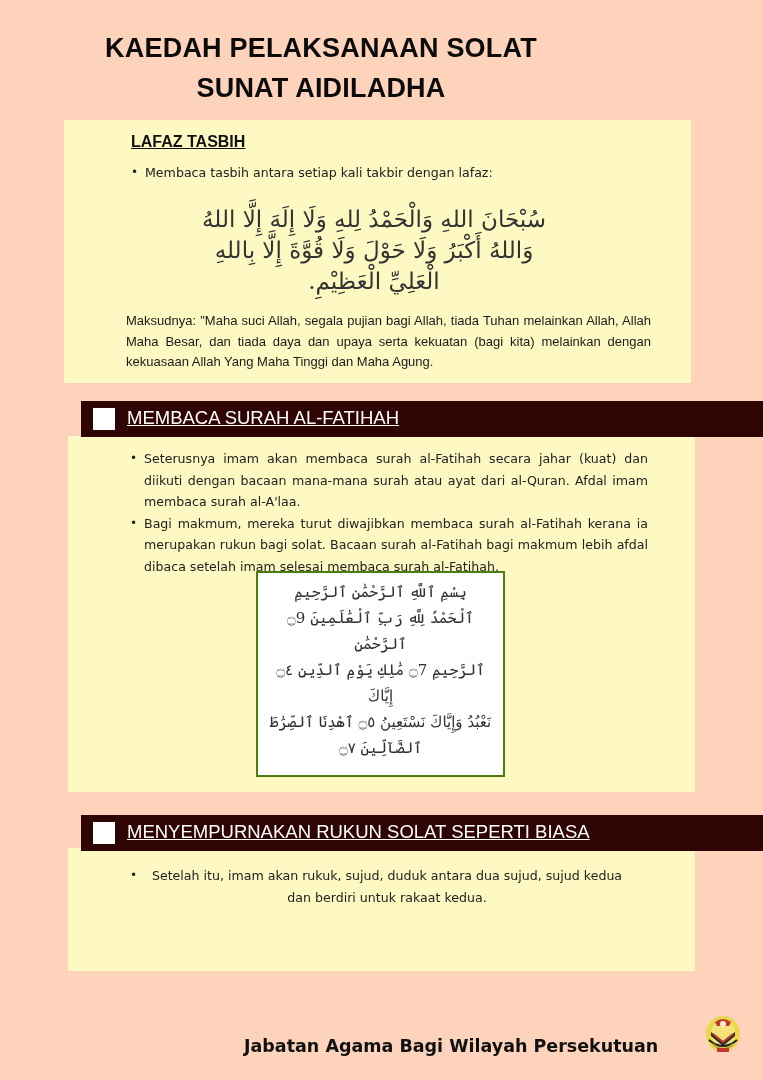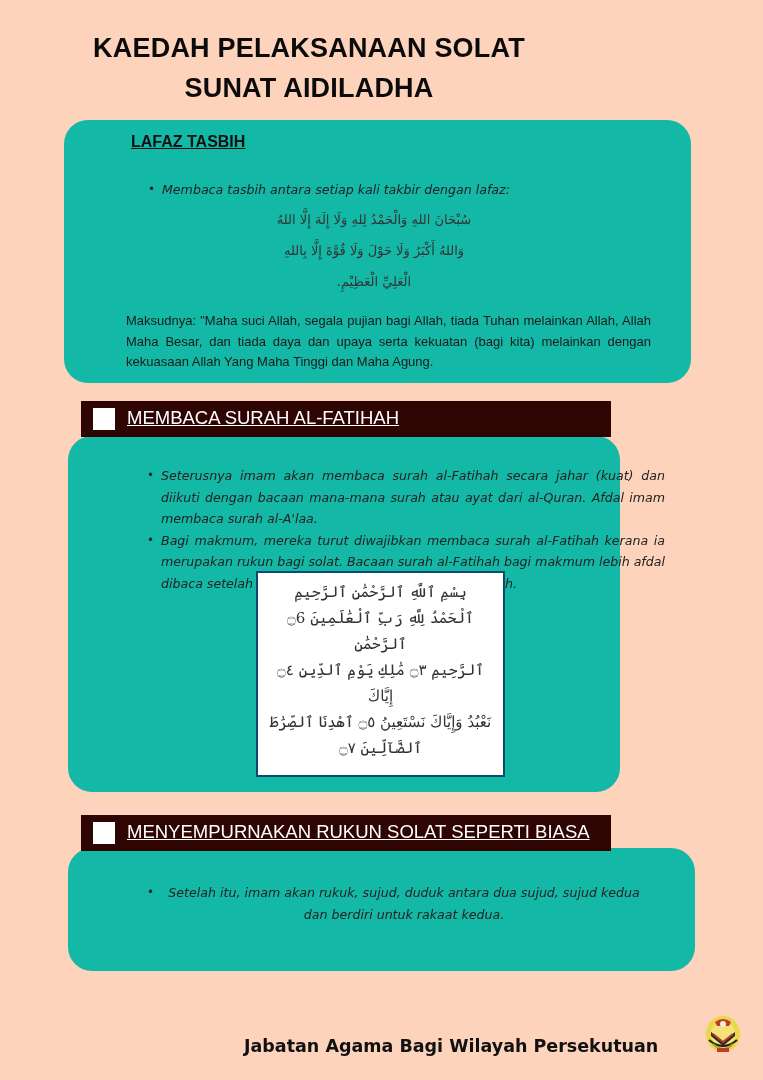--- a/index.html
+++ b/index.html
@@ -5,82 +5,82 @@
   html, body { margin: 0; padding: 0; }
   body {
     width: 763px; height: 1080px;
     background: #fdd3bb;
     position: relative;
     overflow: hidden;
     font-family: "DejaVu Sans", sans-serif;
     color: #1a1a1a;
   }
   .title {
-    position: absolute; left: 0; top: 28px; width: 618px;
+    position: absolute; left: 12px; top: 28px; width: 618px;
     text-align: center;
     font-family: "Liberation Sans", sans-serif;
     font-weight: bold; font-size: 27px; line-height: 40px;
     color: #0b0b0b; letter-spacing: 0.2px;
   }
   .box {
-    position: absolute; background: #14b8a6; border-radius: 24px;
+    position: absolute; background: #fef9c3;
   }
   #box1 { left: 64px; top: 120px; width: 627px; height: 263px; }
-  #box2 { left: 68px; top: 436px; width: 552px; height: 356px; }
+  #box2 { left: 68px; top: 436px; width: 627px; height: 356px; }
   #box3 { left: 68px; top: 848px; width: 627px; height: 123px; }
 
   .heading-plain {
     position: absolute; left: 67px; top: 13px;
     font-family: "Liberation Sans", sans-serif;
     font-weight: bold; font-size: 16px; text-decoration: underline;
     color: #111;
   }
-  .bullet-list { position: absolute; margin: 17px; padding: 0; list-style: none; font-style: italic; }
+  .bullet-list { position: absolute; margin: 0; padding: 0; list-style: none; }
   .bullet-list li {
     position: relative; padding-left: 14px;
     font-size: 12.6px; line-height: 21.5px; color: #222;
     text-align: justify;
   }
   .bullet-list li::before {
     content: "•"; position: absolute; left: 0; top: 0; font-size: 12px;
   }
   #b1-list { left: 67px; top: 42px; width: 480px; }
   .arabic {
     position: absolute; left: 120px; top: 84px; width: 380px;
     direction: rtl; text-align: center;
     font-family: "DejaVu Serif", serif;
-    font-size: 13px; line-height: 31px; color: #333;
+    font-size: 23px; line-height: 31px; color: #333;
   }
   .meaning {
     position: absolute; left: 62px; top: 191px; width: 525px;
     font-family: "Liberation Sans", sans-serif;
     font-size: 13px; line-height: 20.5px; color: #1a1a1a; text-align: justify;
   }
 
   .banner {
-    position: absolute; left: 81px; width: 530px; height: 36px;
+    position: absolute; left: 81px; width: 683px; height: 36px;
     background: #2e0503;
   }
   #banner2 { top: 401px; }
   #banner3 { top: 815px; }
   .banner .sq {
     position: absolute; left: 12px; top: 7px; width: 22px; height: 22px;
     background: #ffffff;
   }
   .banner .label {
     position: absolute; left: 46px; top: 6px;
     font-family: "Liberation Sans", sans-serif;
     font-size: 18.5px; color: #ffffff; text-decoration: underline;
     white-space: nowrap;
   }
 
   #b2-list { left: 62px; top: 12px; width: 518px; }
   .quran-frame {
     position: absolute; left: 188px; top: 135px; width: 245px; height: 202px;
-    border: 2px solid #0c4a6e; background: #fff;
+    border: 2px solid #4d7c0f; background: #fff;
   }
   .quran-text {
     position: absolute; left: 6px; top: 6px; right: 6px;
     direction: rtl; text-align: center;
     font-family: "DejaVu Serif", serif;
     font-size: 15px; line-height: 26px; color: #333;
   }
   #b3-list { left: 62px; top: 17px; width: 500px; }
   #b3-list li { text-align: center; }
 
@@ -115,22 +115,22 @@
 </div>
 
 <div class="box" id="box2">
   <ul class="bullet-list" id="b2-list">
     <li>Seterusnya imam akan membaca surah al-Fatihah secara jahar (kuat) dan diikuti dengan bacaan mana-mana surah atau ayat dari al-Quran. Afdal imam membaca surah al-A'laa.</li>
     <li>Bagi makmum, mereka turut diwajibkan membaca surah al-Fatihah kerana ia merupakan rukun bagi solat. Bacaan surah al-Fatihah bagi makmum lebih afdal dibaca setelah imam selesai membaca surah al-Fatihah.</li>
   </ul>
   <div class="quran-frame">
     <div class="quran-text">
       <div>بِسْمِ ٱللَّهِ ٱلرَّحْمَٰنِ ٱلرَّحِيمِ</div>
-      <div>ٱلْحَمْدُ لِلَّهِ رَبِّ ٱلْعَٰلَمِينَ ۝6 ٱلرَّحْمَٰنِ</div>
-      <div>ٱلرَّحِيمِ ۝٣ مَٰلِكِ يَوْمِ ٱلدِّينِ ۝٤ إِيَّاكَ</div>
+      <div>ٱلْحَمْدُ لِلَّهِ رَبِّ ٱلْعَٰلَمِينَ ۝9 ٱلرَّحْمَٰنِ</div>
+      <div>ٱلرَّحِيمِ ۝7 مَٰلِكِ يَوْمِ ٱلدِّينِ ۝٤ إِيَّاكَ</div>
       <div>نَعْبُدُ وَإِيَّاكَ نَسْتَعِينُ ۝٥ ٱهْدِنَا ٱلصِّرَٰطَ</div>
       <div>ٱلضَّآلِّينَ ۝٧</div>
     </div>
   </div>
 </div>
 <div class="banner" id="banner2">
   <div class="sq"></div>
   <div class="label">MEMBACA SURAH AL-FATIHAH</div>
 </div>
 

